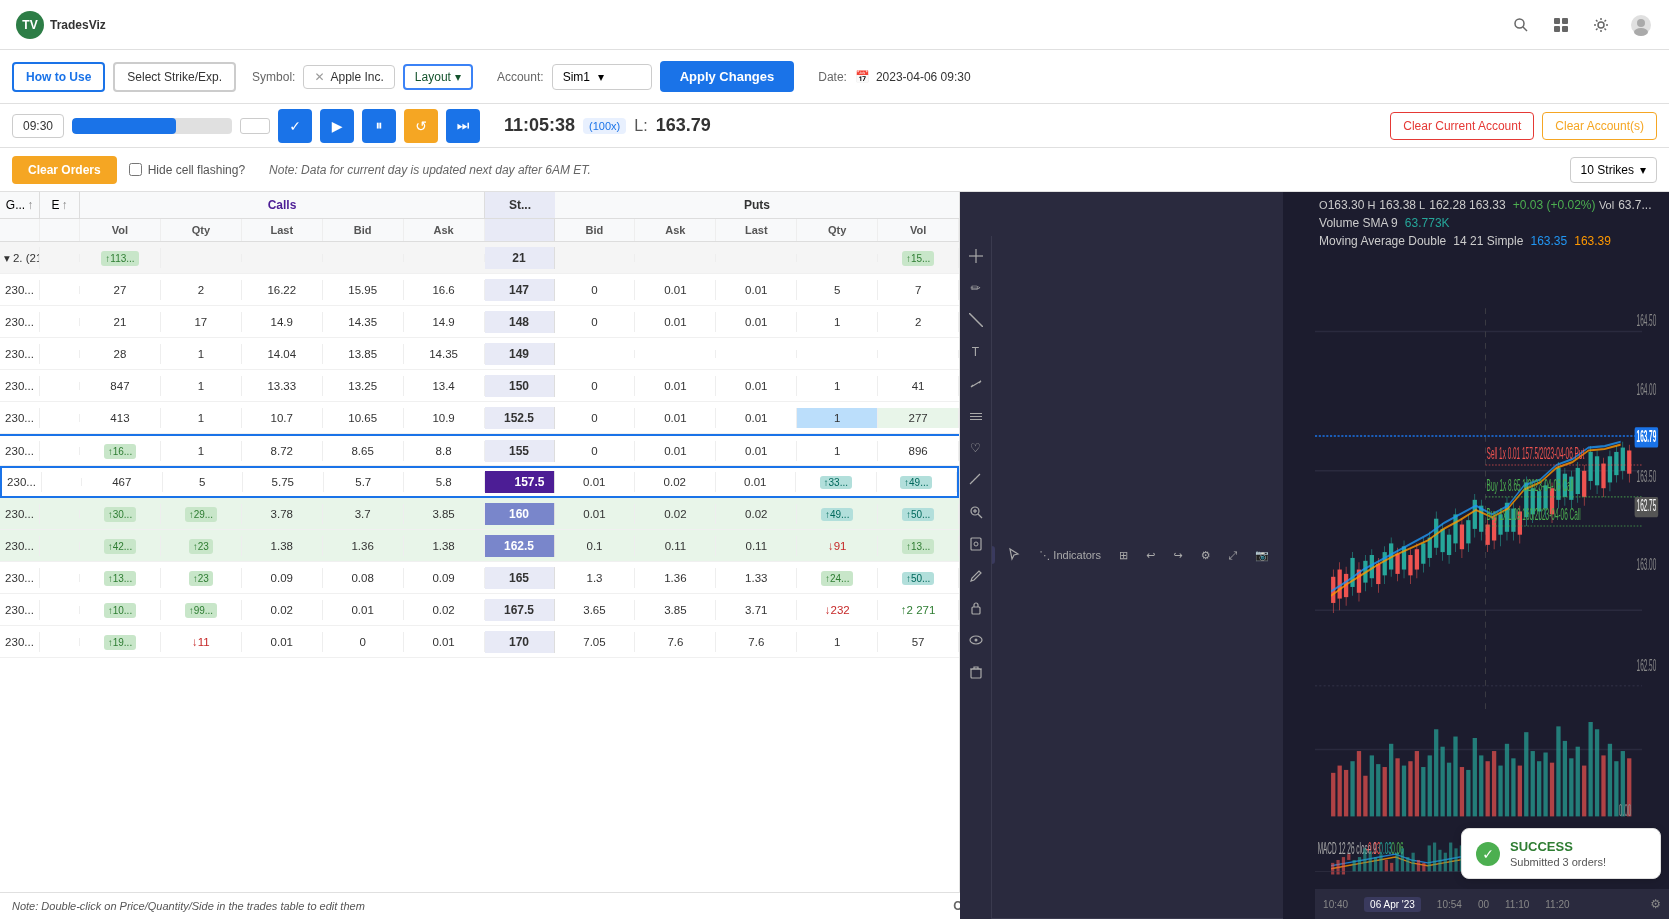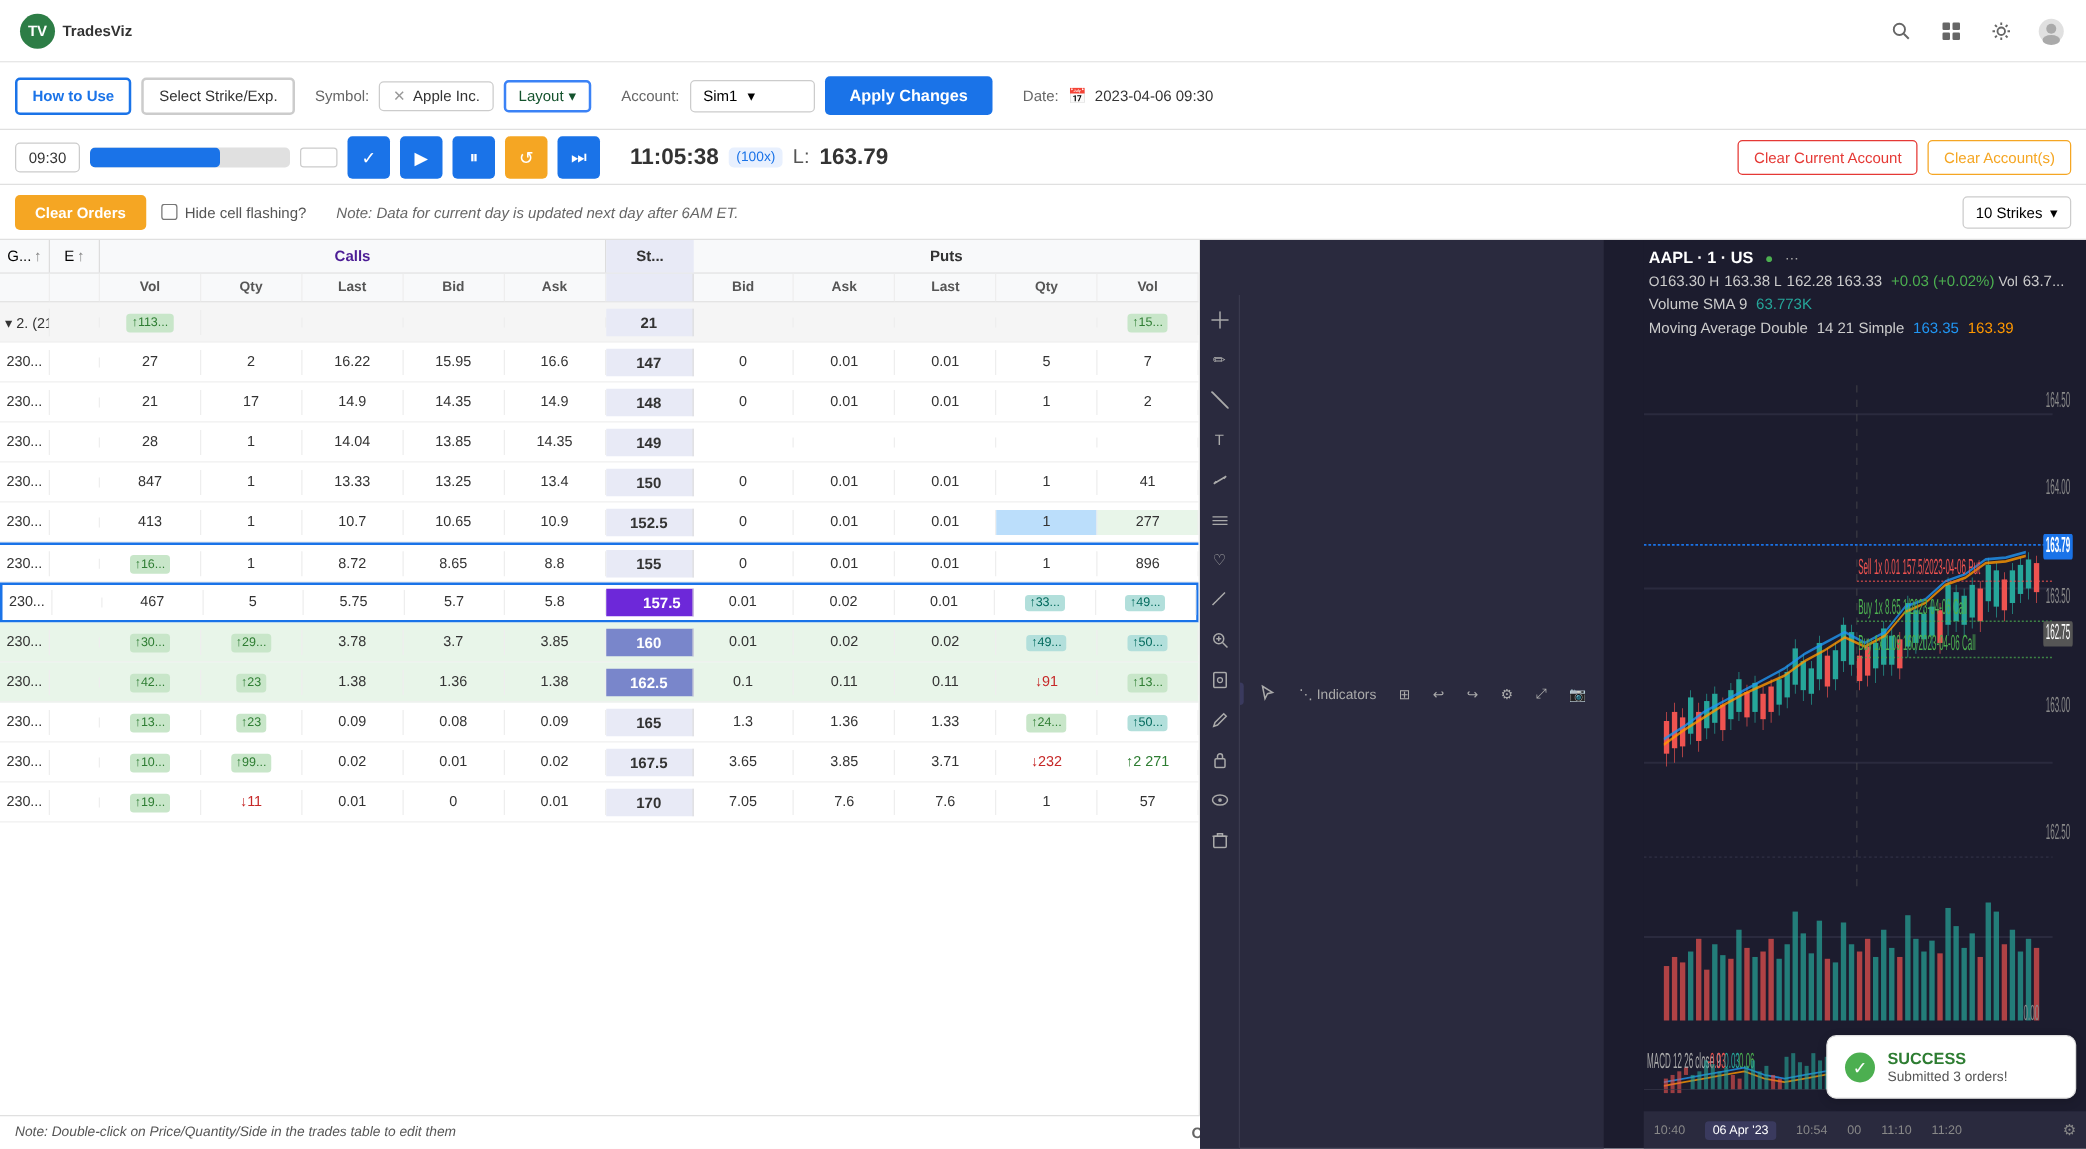--- a/index.html
+++ b/index.html
@@ -384,21 +384,21 @@
       </div>
 
       <div class="tr" style="border:2px solid #1a73e8;">
         <div class="td" style="flex:0 0 40px;">230...</div>
         <div class="td" style="flex:0 0 40px;"></div>
         <div class="td">467</div>
         <div class="td">5</div>
         <div class="td">5.75</div>
         <div class="td">5.7</div>
         <div class="td">5.8</div>
-        <div class="td-strike" style="background:#6d28d9;color:#fff;padding-left:25px;">157.5</div>
+        <div class="td-strike" style="background:#4c1d95;color:#fff;padding-left:25px;">157.5</div>
         <div class="td">0.01</div>
         <div class="td">0.02</div>
         <div class="td">0.01</div>
         <div class="td">
           <span class="badge-teal">↑33...</span>
         </div>
         <div class="td">
           <span class="badge-teal">↑49...</span>
         </div>
       </div>
@@ -607,25 +607,20 @@
         <svg width="14" height="14" viewBox="0 0 14 14" fill="none">
             <rect x="2" y="4" width="10" height="9" rx="1" stroke="#aaa" stroke-width="1.2"></rect>
             <path d="M1 4H13M5 4V2H9V4" stroke="#aaa" stroke-width="1.2"></path>
           </svg>
       </button>
     </div>
 
     <div class="chart-main">
 
       <div class="chart-info">
-        <div>
-          <span class="ticker">AAPL · 1 · US</span>
-          <span style="color:#4caf50;margin-left:6px;font-size:11px;">●</span>
-          <span style="color:#aaa;margin-left:6px;font-size:11px;">⋯</span>
-        </div>
         <div style="font-size:11px;color:#ccc;">
           O<span>163.30</span>
           H<span style="margin-left:4px;">163.38</span>
           L<span style="margin-left:4px;">162.28</span>
           <span style="color:#ccc;">163.33</span>
           <span class="price-change" style="margin-left:4px;">
             <span>+0.03</span>
             (<span>+0.02%</span>)
           </span>
           Vol<span style="margin-left:4px;">63.7...</span>

